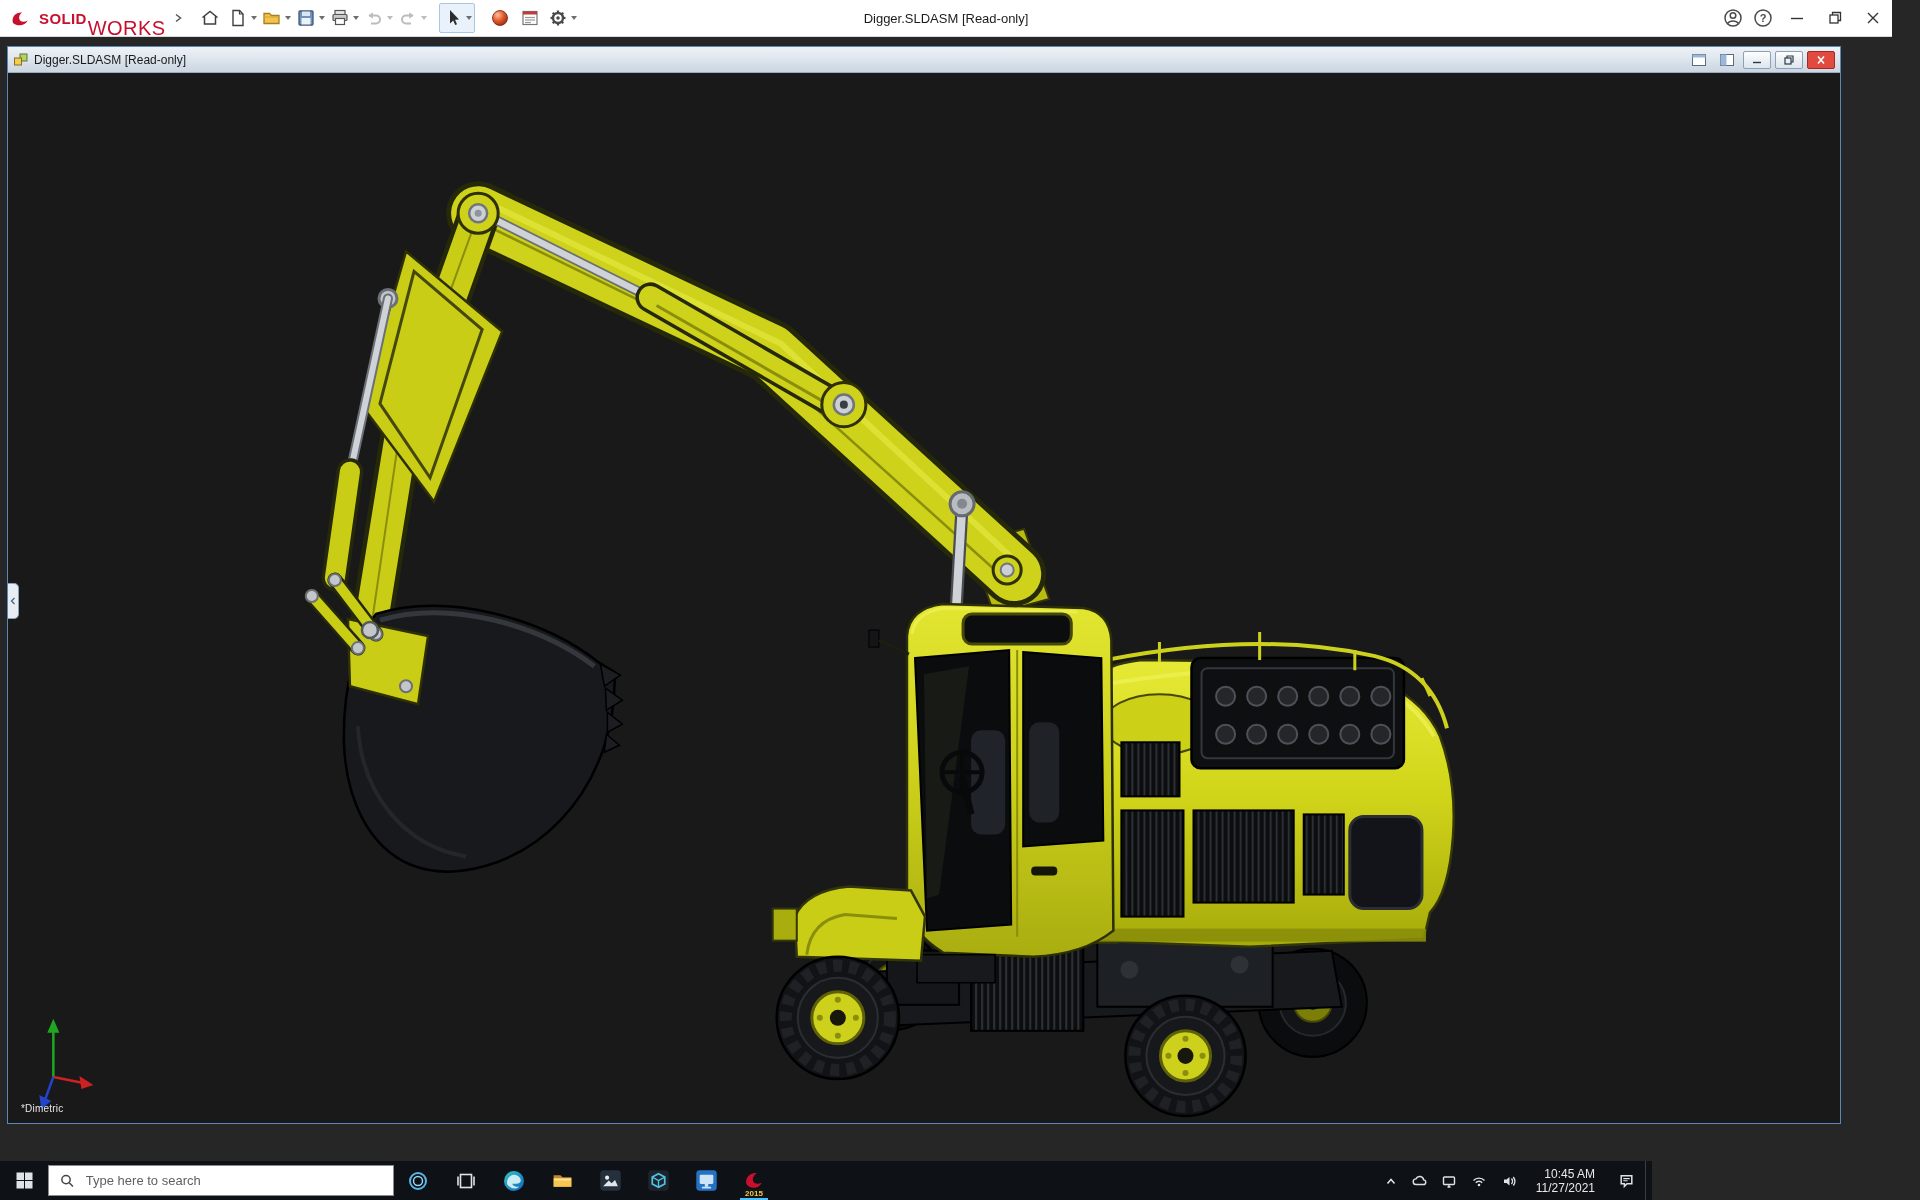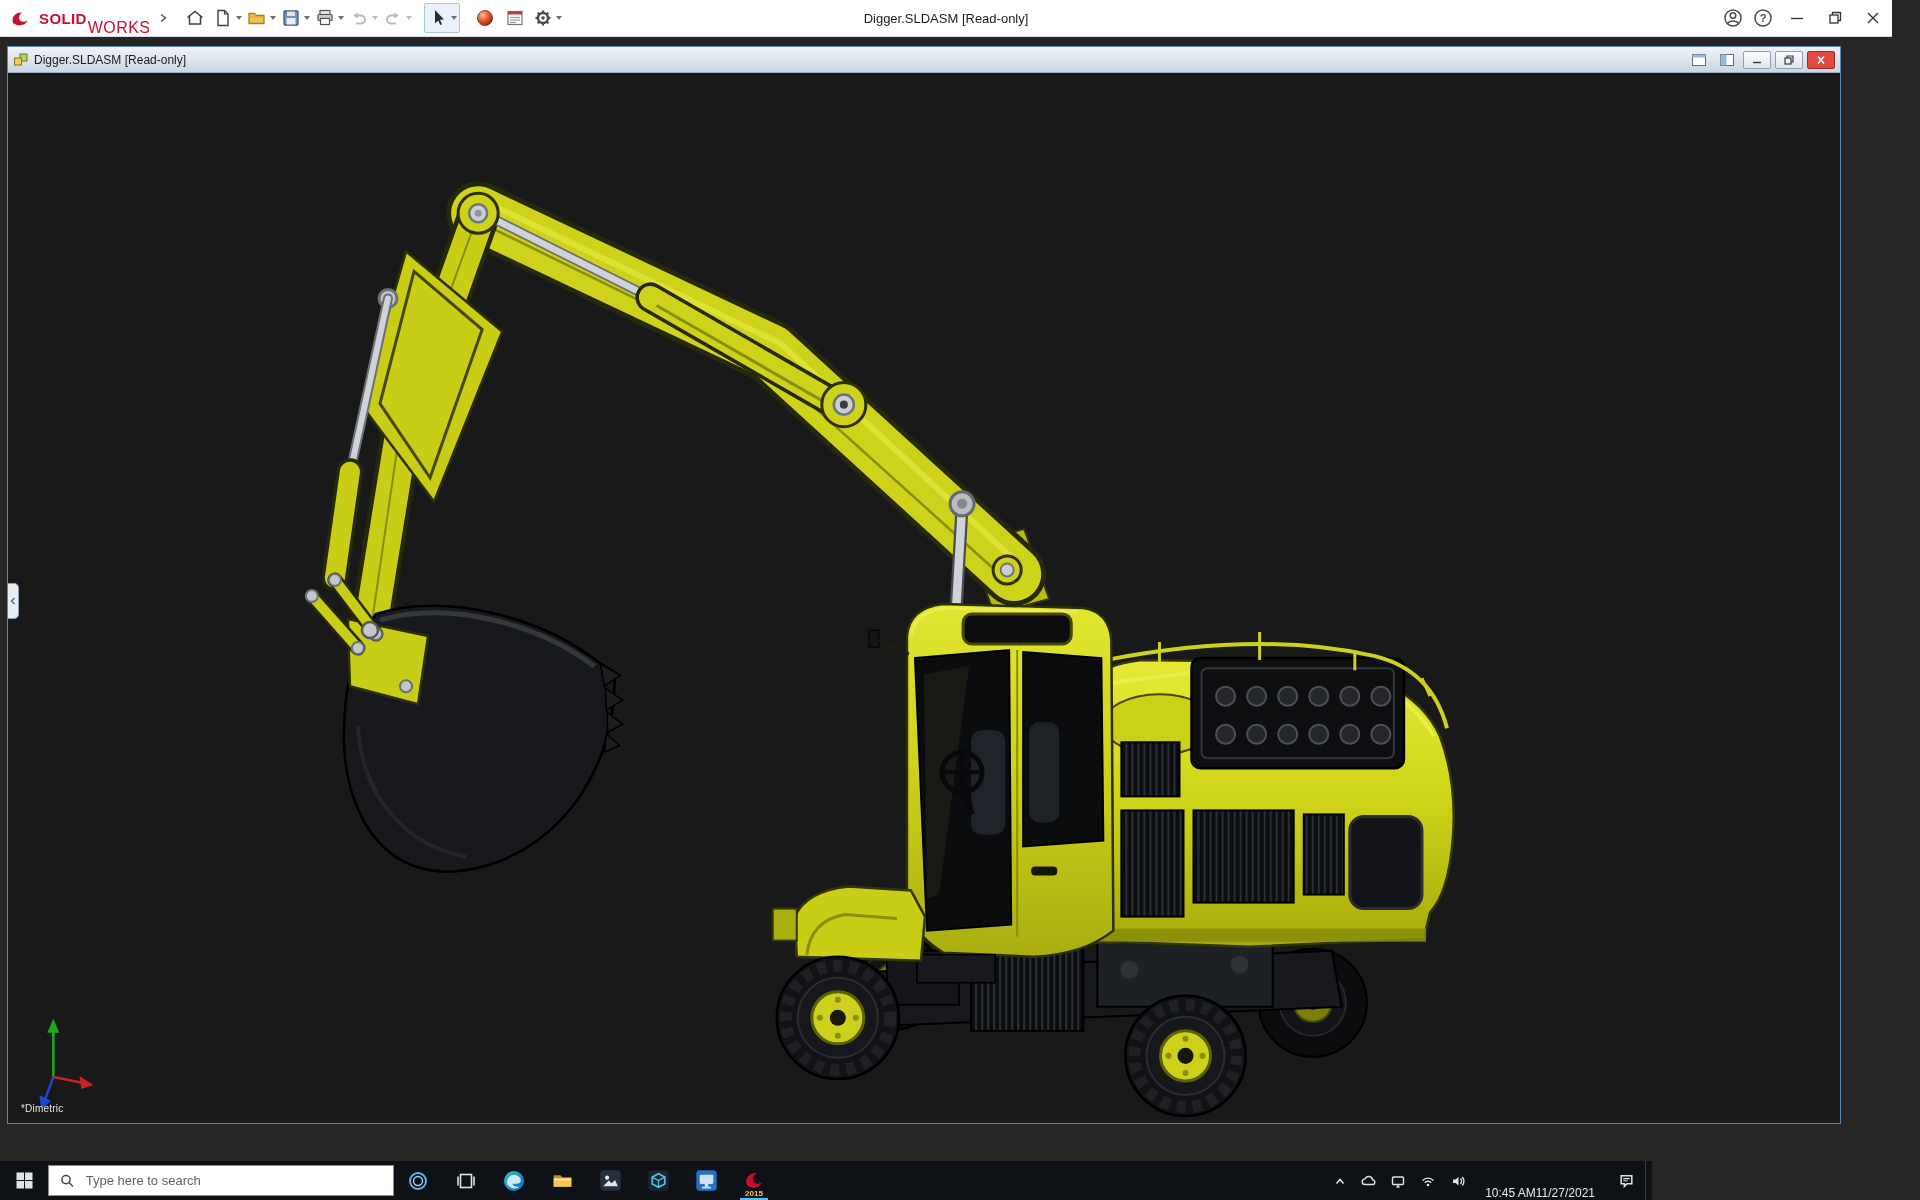--- a/index.html
+++ b/index.html
@@ -5,21 +5,21 @@
   html,body{margin:0;padding:0;background:#000;}
   *{box-sizing:border-box;}
   .screen{position:relative;width:1920px;height:1200px;overflow:hidden;
     font-family:"Liberation Sans",sans-serif;background:#262626;}
 
   
   .topbar{position:absolute;top:0;left:0;width:1892px;height:37px;background:#ffffff;
     border-bottom:1px solid #d9d9d9;display:flex;align-items:center;z-index:30;}
   .brand{display:flex;align-items:center;gap:5px;padding:0 6px 0 10px;}
   .brand-bold{color:#c8102e;font-weight:bold;font-size:15px;letter-spacing:.4px;}
-  .brand-light{color:#c8102e;font-weight:normal;font-size:16px;letter-spacing:.4px;margin-left:-4px;margin-top:20px;}
+  .brand-light{color:#c8102e;font-weight:normal;font-size:20px;letter-spacing:.4px;margin-left:-4px;margin-top:20px;}
   .menu-arrow{width:14px;height:14px;display:flex;align-items:center;justify-content:center;margin-right:10px;}
   .tool-btn{height:30px;min-width:30px;display:flex;align-items:center;justify-content:center;
     border-radius:2px;padding:0 2px;}
   .tool-btn.active-tool{border:1px solid #a9c7e3;background:#e9f2fb;}
   .caret{width:0;height:0;border-left:3.5px solid transparent;border-right:3.5px solid transparent;
     border-top:4px solid #6e6e6e;margin-left:2px;}
   .caret.dis{border-top-color:#bdbdbd;}
   .tgap{width:10px;}
   .app-title{position:absolute;left:50%;transform:translateX(-50%);font-size:13px;color:#1c1c1c;white-space:nowrap;}
   .top-right{margin-left:auto;display:flex;align-items:center;height:100%;}
@@ -51,21 +51,21 @@
     display:flex;align-items:stretch;color:#e8e8e8;z-index:40;}
   .tb-btn{width:48px;display:flex;align-items:center;justify-content:center;position:relative;}
   .search-box{width:346px;margin:4px 0;background:#ffffff;border:1px solid #8a8a8a;
     display:flex;align-items:center;gap:9px;padding:0 11px;}
   .search-box input{border:none;outline:none;background:transparent;font-size:13px;color:#333;
     width:100%;font-family:"Liberation Sans",sans-serif;}
   .search-box input::placeholder{color:#5f5f5f;opacity:1;}
   .tb-spacer{flex:1;}
   .tray-btn{width:30px;display:flex;align-items:center;justify-content:center;}
   .tray-btn.chev{width:26px;}
-  .clock{display:flex;flex-direction:row;align-items:flex-end;justify-content:center;
+  .clock{display:flex;flex-direction:column;align-items:flex-end;justify-content:center;
     padding:0 12px;font-size:12px;line-height:14px;}
   .show-desktop{width:7px;border-left:1px solid #3a3f46;}
   .run-ind{position:absolute;left:10px;right:10px;bottom:0;height:2px;background:#4cc2ff;}
   .sw-tile{position:relative;width:30px;height:30px;display:flex;align-items:center;justify-content:center;}
   .sw-year{position:absolute;left:50%;transform:translateX(-50%);bottom:-2px;font-size:8px;
     font-weight:bold;color:#f5c84a;background:rgba(20,20,20,.8);padding:0 2px;border-radius:2px;}
 </style>
 </head>
 <body>
 

